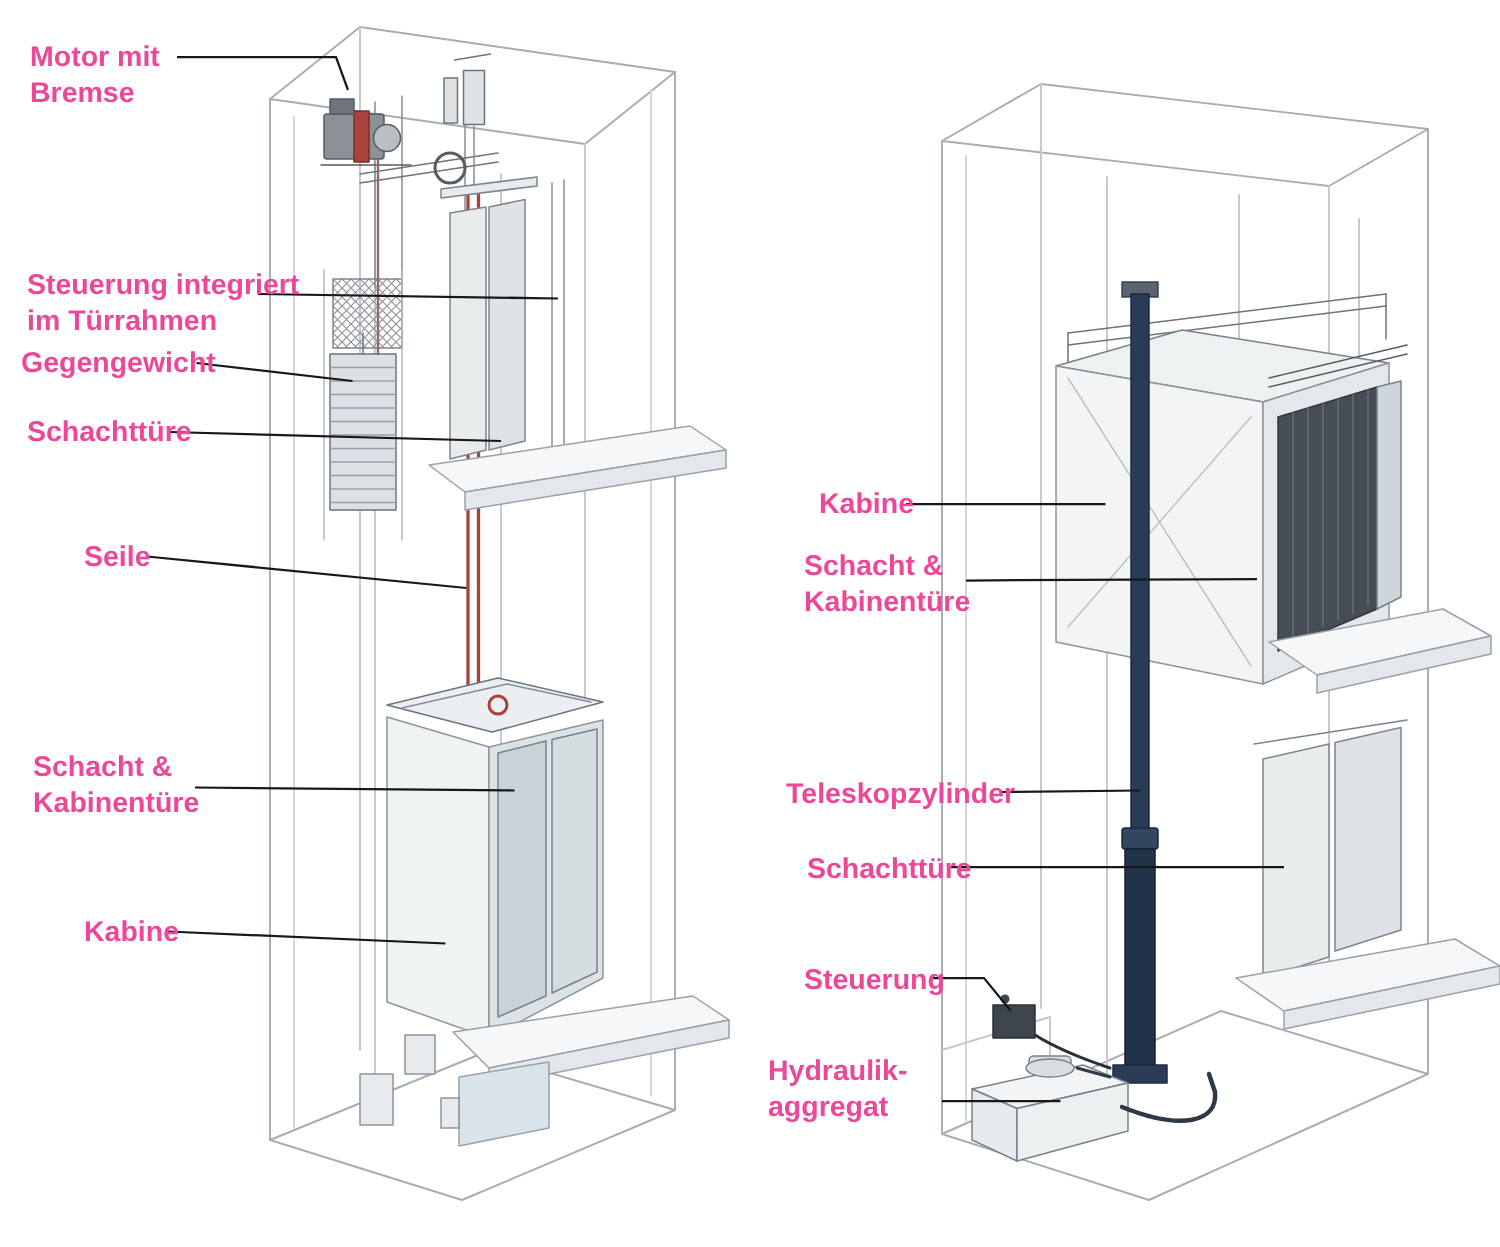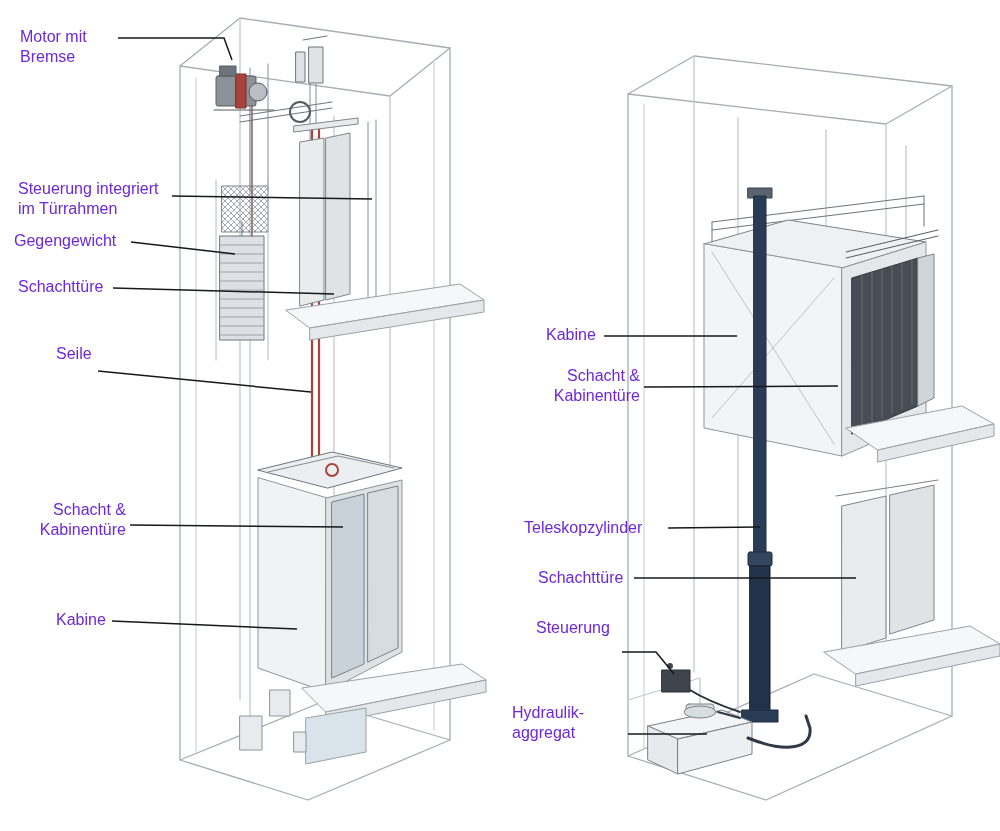--- a/index.html
+++ b/index.html
@@ -1,27 +1,27 @@
 <!DOCTYPE html>
 <html><head>
 <meta charset="utf-8">
 <style>
   html,body{margin:0;padding:0}
   body{background:#ffffff;font-family:"Liberation Sans",sans-serif}
   .stage{position:relative;width:1000px;height:831px;background:#ffffff;overflow:hidden}
   .stage svg{position:absolute;left:0;top:0}
   .label{
     position:absolute;
-    font-weight:400;
-    font-size:16px;
+    font-weight:700;
+    font-size:19px;
     line-height:1.28;
-    color:#6d28d9;
+    color:#ec4899;
     white-space:pre-line;
   }
-  .label-center{text-align:right}
+  .label-center{text-align:left}
 </style>
 </head>
 <body>
 
 <div class="stage">
 
   <svg width="1000" height="831" viewBox="0 0 1000 831">
     <defs>
       <pattern id="crosshatch" width="6" height="6" patternUnits="userSpaceOnUse">
         <path d="M0,6 L6,0 M0,0 L6,6" stroke="#8d959c" stroke-width="0.8"></path>
@@ -212,28 +212,28 @@
     </g>
   </svg>
 
   <div>
     <div class="label" style="left:20px;top:27px">Motor mit
 Bremse</div>
     <div class="label" style="left:18px;top:179px">Steuerung integriert
 im Türrahmen</div>
     <div class="label" style="left:14px;top:231px">Gegengewicht</div>
     <div class="label" style="left:18px;top:277px">Schachttüre</div>
-    <div class="label" style="left:56px;top:344px">Seile</div>
+    <div class="label" style="left:56px;top:360px">Seile</div>
     <div class="label label-center" style="left:22px;top:500px;width:104px">Schacht &amp;
 Kabinentüre</div>
     <div class="label" style="left:56px;top:610px">Kabine</div>
 
     <div class="label" style="left:546px;top:325px">Kabine</div>
     <div class="label label-center" style="left:536px;top:366px;width:104px">Schacht &amp;
 Kabinentüre</div>
     <div class="label" style="left:524px;top:518px">Teleskopzylinder</div>
     <div class="label" style="left:538px;top:568px">Schachttüre</div>
-    <div class="label" style="left:536px;top:618px">Steuerung</div>
+    <div class="label" style="left:536px;top:642px">Steuerung</div>
     <div class="label" style="left:512px;top:703px">Hydraulik-
 aggregat</div>
   </div>
 
 </div>
 
 </body></html>

